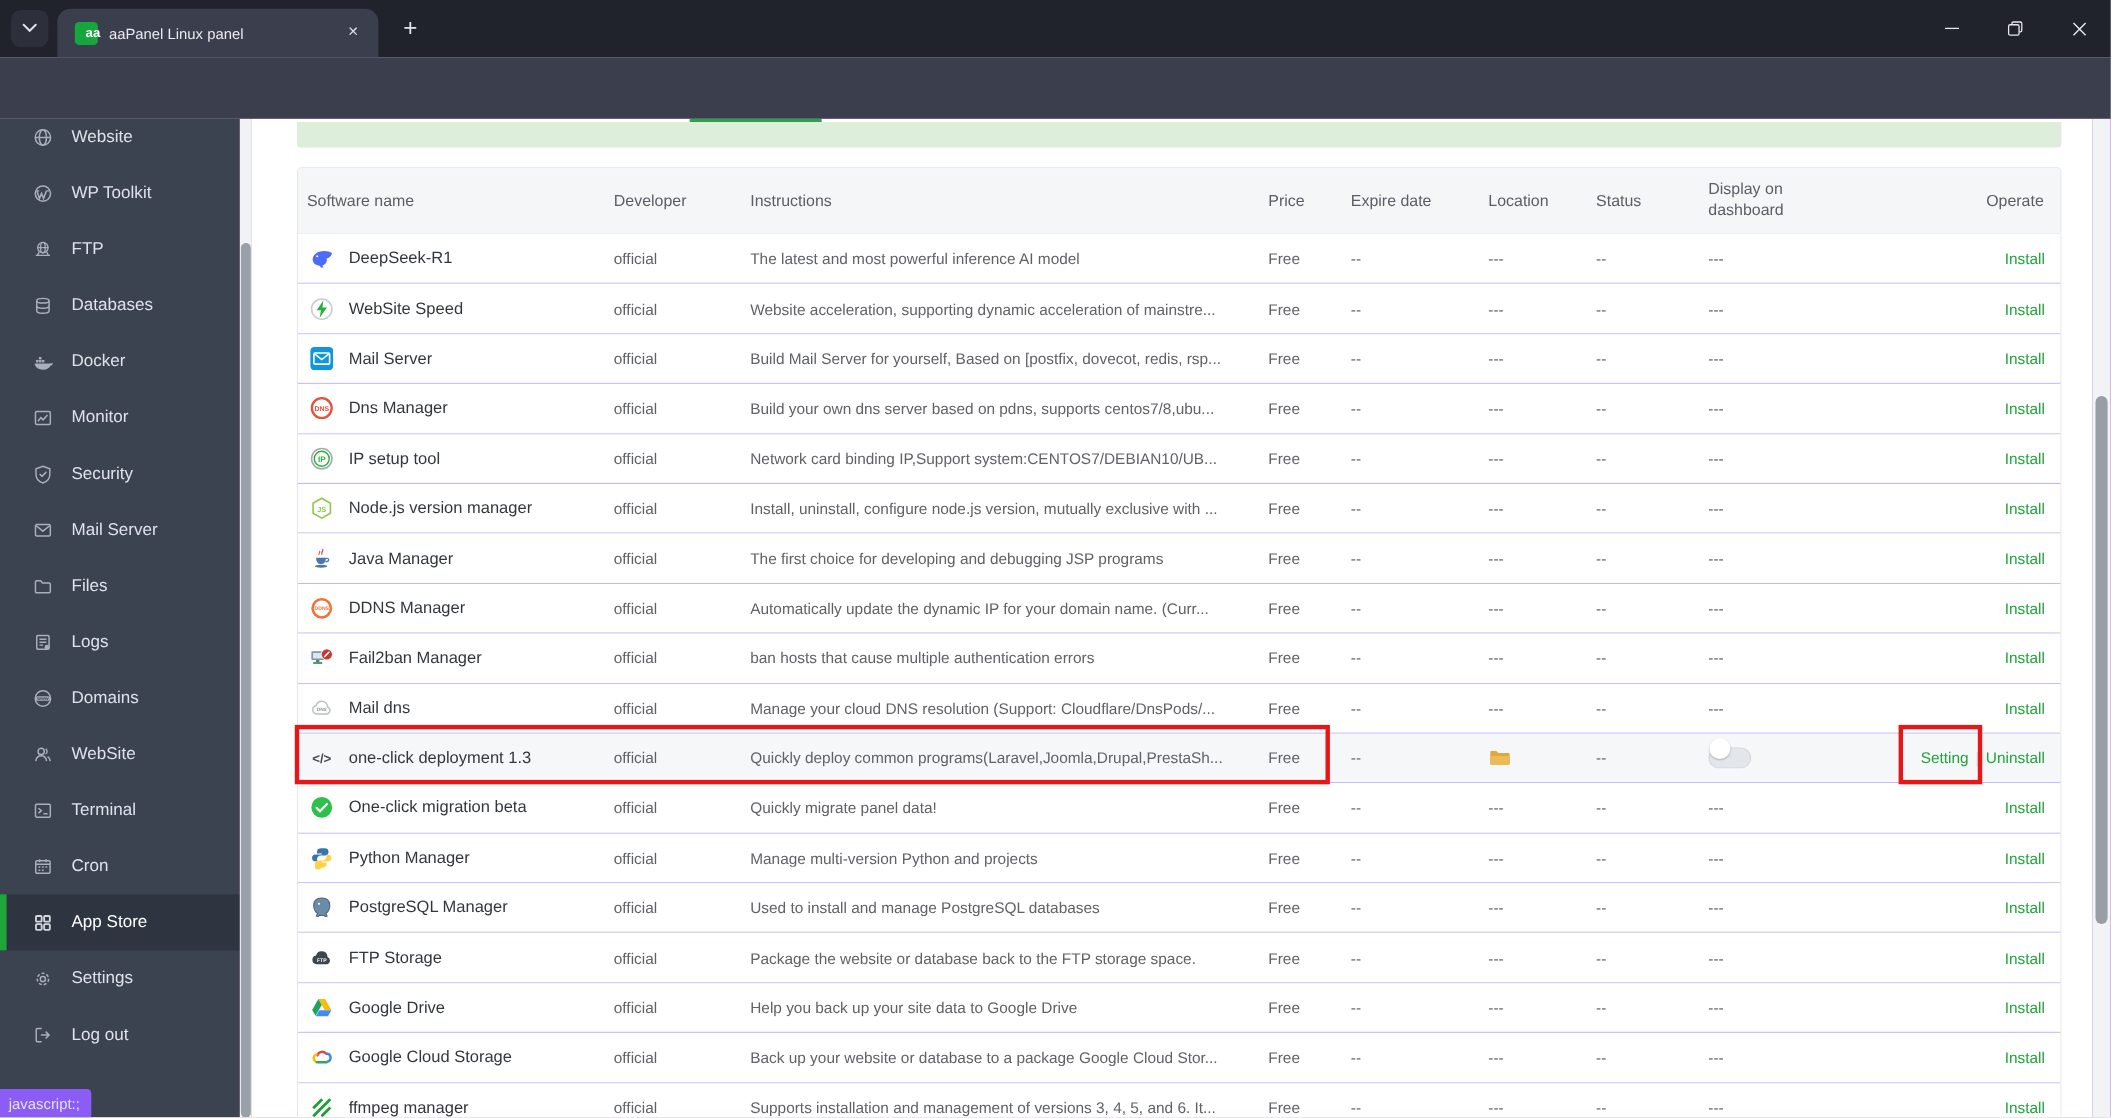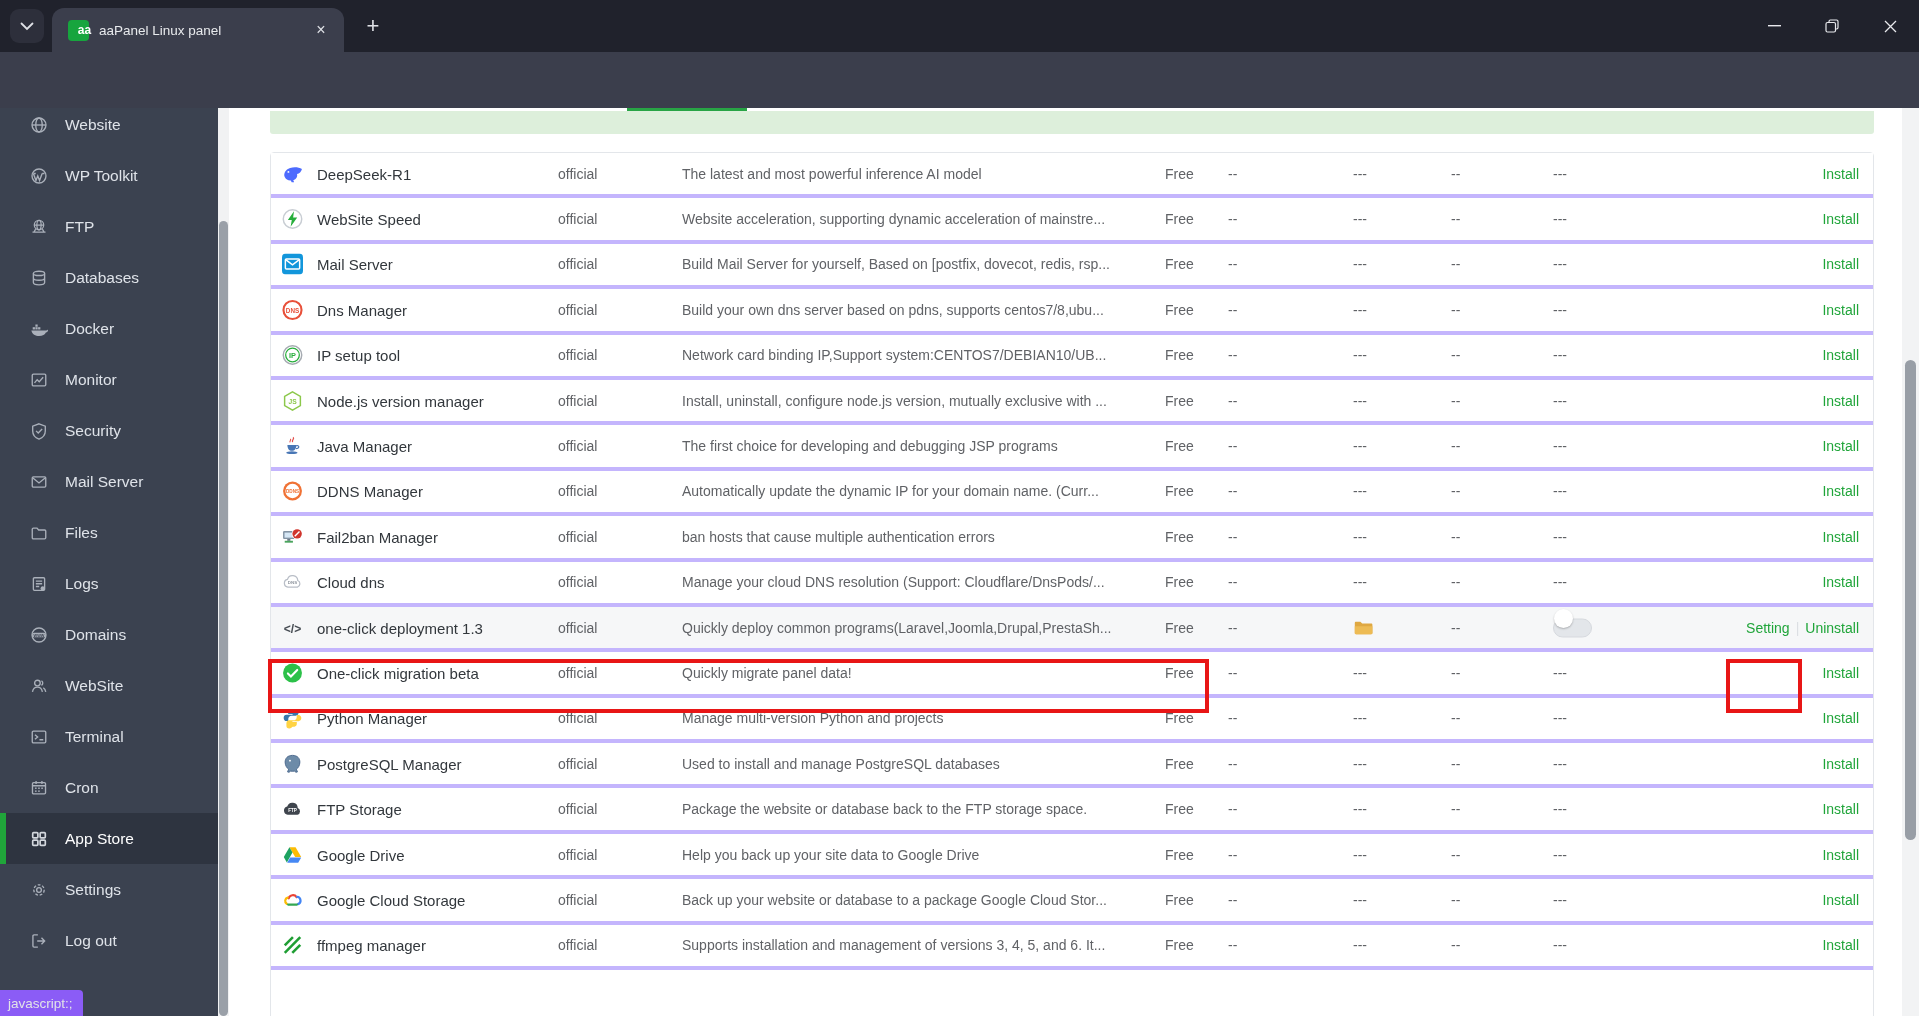--- a/index.html
+++ b/index.html
@@ -55,29 +55,29 @@
   .alert-bar { position:absolute; left:41px; top:3px; width:1604px; height:23px; background:#ddefdb; border-radius:0 0 3px 3px; }
 
   
   .table-card { position:absolute; left:41px; top:44px; width:1604px; height:880px; background:#fff; border:1px solid #e3e6ea; border-radius:4px 4px 0 0; }
   .thead { position:relative; height:60px; background:#f5f6f7; border-bottom:1px solid #e6e8eb; border-radius:4px 4px 0 0; font-size:14.5px; color:#5a5e66; }
   .thead span { position:absolute; top:50%; transform:translateY(-50%); white-space:nowrap; }
   .h-name{left:8px;} .h-dev{left:287px;} .h-instr{left:411px;} .h-price{left:882px;} .h-expire{left:957px;} .h-loc{left:1082px;} .h-status{left:1180px;}
   .h-display{left:1282px; width:86px; white-space:normal !important; line-height:1.35;}
   .h-operate{right:15px;}
 
-  .trow { position:relative; height:45.4px; border-bottom:4px solid #c4b5fd; font-size:14px; color:#606266; background:#fff; }
+  .trow { position:relative; height:45.4px; border-bottom:1px solid #c4b5fd; font-size:14px; color:#606266; background:#fff; }
   .trow.highlighted { background:#f6f7f8; }
   .trow span, .trow a { position:absolute; top:50%; transform:translateY(-50%); white-space:nowrap; }
   .c-icon { left:11px; width:21px; height:21px; }
   .c-icon svg { width:100%; height:100%; display:block; }
   .c-name { left:46px; color:#32373c; font-size:15px; }
   .c-dev { left:287px; }
   .c-instr { left:411px; max-width:462px; overflow:hidden; }
-  .c-price { left:882px;margin-left:12px; }
+  .c-price { left:882px; }
   .c-expire { left:957px; }
   .c-loc { left:1082px; }
   .c-loc svg { width:20px; height:20px; display:block; }
   .c-status { left:1180px; }
   .c-display { left:1282px; }
   .c-operate { right:14px; display:flex; align-items:flex-end; gap:6px; }
   .op-link { position:static !important; transform:none !important; color:#20a53a; text-decoration:none; cursor:pointer; }
   .op-divider { position:static !important; transform:none !important; color:#dcdfe3; }
   .toggle { position:relative; display:inline-block; width:39px; height:19px; border-radius:10px; background:#e3e6ea; border:1px solid #d6d9de; cursor:pointer; }
   .toggle .knob { position:absolute; left:0; top:-0.5px; width:19px; height:19px; border-radius:50%; background:#fff; box-shadow:0 1px 2px rgba(0,0,0,.25); }
@@ -398,20 +398,31 @@
     </div>
     <div class="side-scrollbar">
       <div class="side-scroll-thumb"></div>
     </div>
 
     <div class="content">
       <div class="cat-underline"></div>
       <div class="alert-bar"></div>
 
       <div class="table-card">
+        <div class="thead">
+          <span class="h-name">Software name</span>
+          <span class="h-dev">Developer</span>
+          <span class="h-instr">Instructions</span>
+          <span class="h-price">Price</span>
+          <span class="h-expire">Expire date</span>
+          <span class="h-loc">Location</span>
+          <span class="h-status">Status</span>
+          <span class="h-display">Display on dashboard</span>
+          <span class="h-operate">Operate</span>
+        </div>
         <div id="tbody">
             <div class="trow">
     <span class="c-icon">
                 <svg viewBox="0 0 20 20">
                   <path d="M19 5.3c-.8 2.8-2.4 4.3-4.7 4.7.7 2.4-.7 5-3.6 6l.9 1.8H9.2l-.8-1.6c-2.5.2-4.8-1-5.8-3.3C1.2 9.7 3.2 5.6 7.7 4.2c4-1.2 8.3-.8 11.3 1.1z" fill="#4d6bfe"></path>
                   <circle cx="6.1" cy="8" r=".9" fill="#fff"></circle>
                 </svg>
               </span>
     <span class="c-name">DeepSeek-R1</span>
     <span class="c-dev">official</span>
@@ -588,21 +599,21 @@
                 <a class="op-link">Install</a>
               </span>
   </div>
             <div class="trow">
     <span class="c-icon">
                 <svg viewBox="0 0 20 20">
                   <path d="M5.6 14.8a3.7 3.7 0 01-.4-7.3A5 5 0 0115 8.6a3.3 3.3 0 01-.3 6.2z" fill="#fff" stroke="#b9bec7" stroke-width="1.2"></path>
                   <text x="10" y="12.3" font-size="4.2" font-weight="bold" text-anchor="middle" fill="#8f959e">DNS</text>
                 </svg>
               </span>
-    <span class="c-name">Cloud dns</span>
+    <span class="c-name">Mail dns</span>
     <span class="c-dev">official</span>
     <span class="c-instr">Manage your cloud DNS resolution (Support: Cloudflare/DnsPods/...</span>
     <span class="c-price">Free</span>
     <span class="c-expire">--</span>
     <span class="c-loc">---</span>
     <span class="c-status">--</span>
     <span class="c-display">---</span>
     <span class="c-operate">
                 <a class="op-link">Install</a>
               </span>

